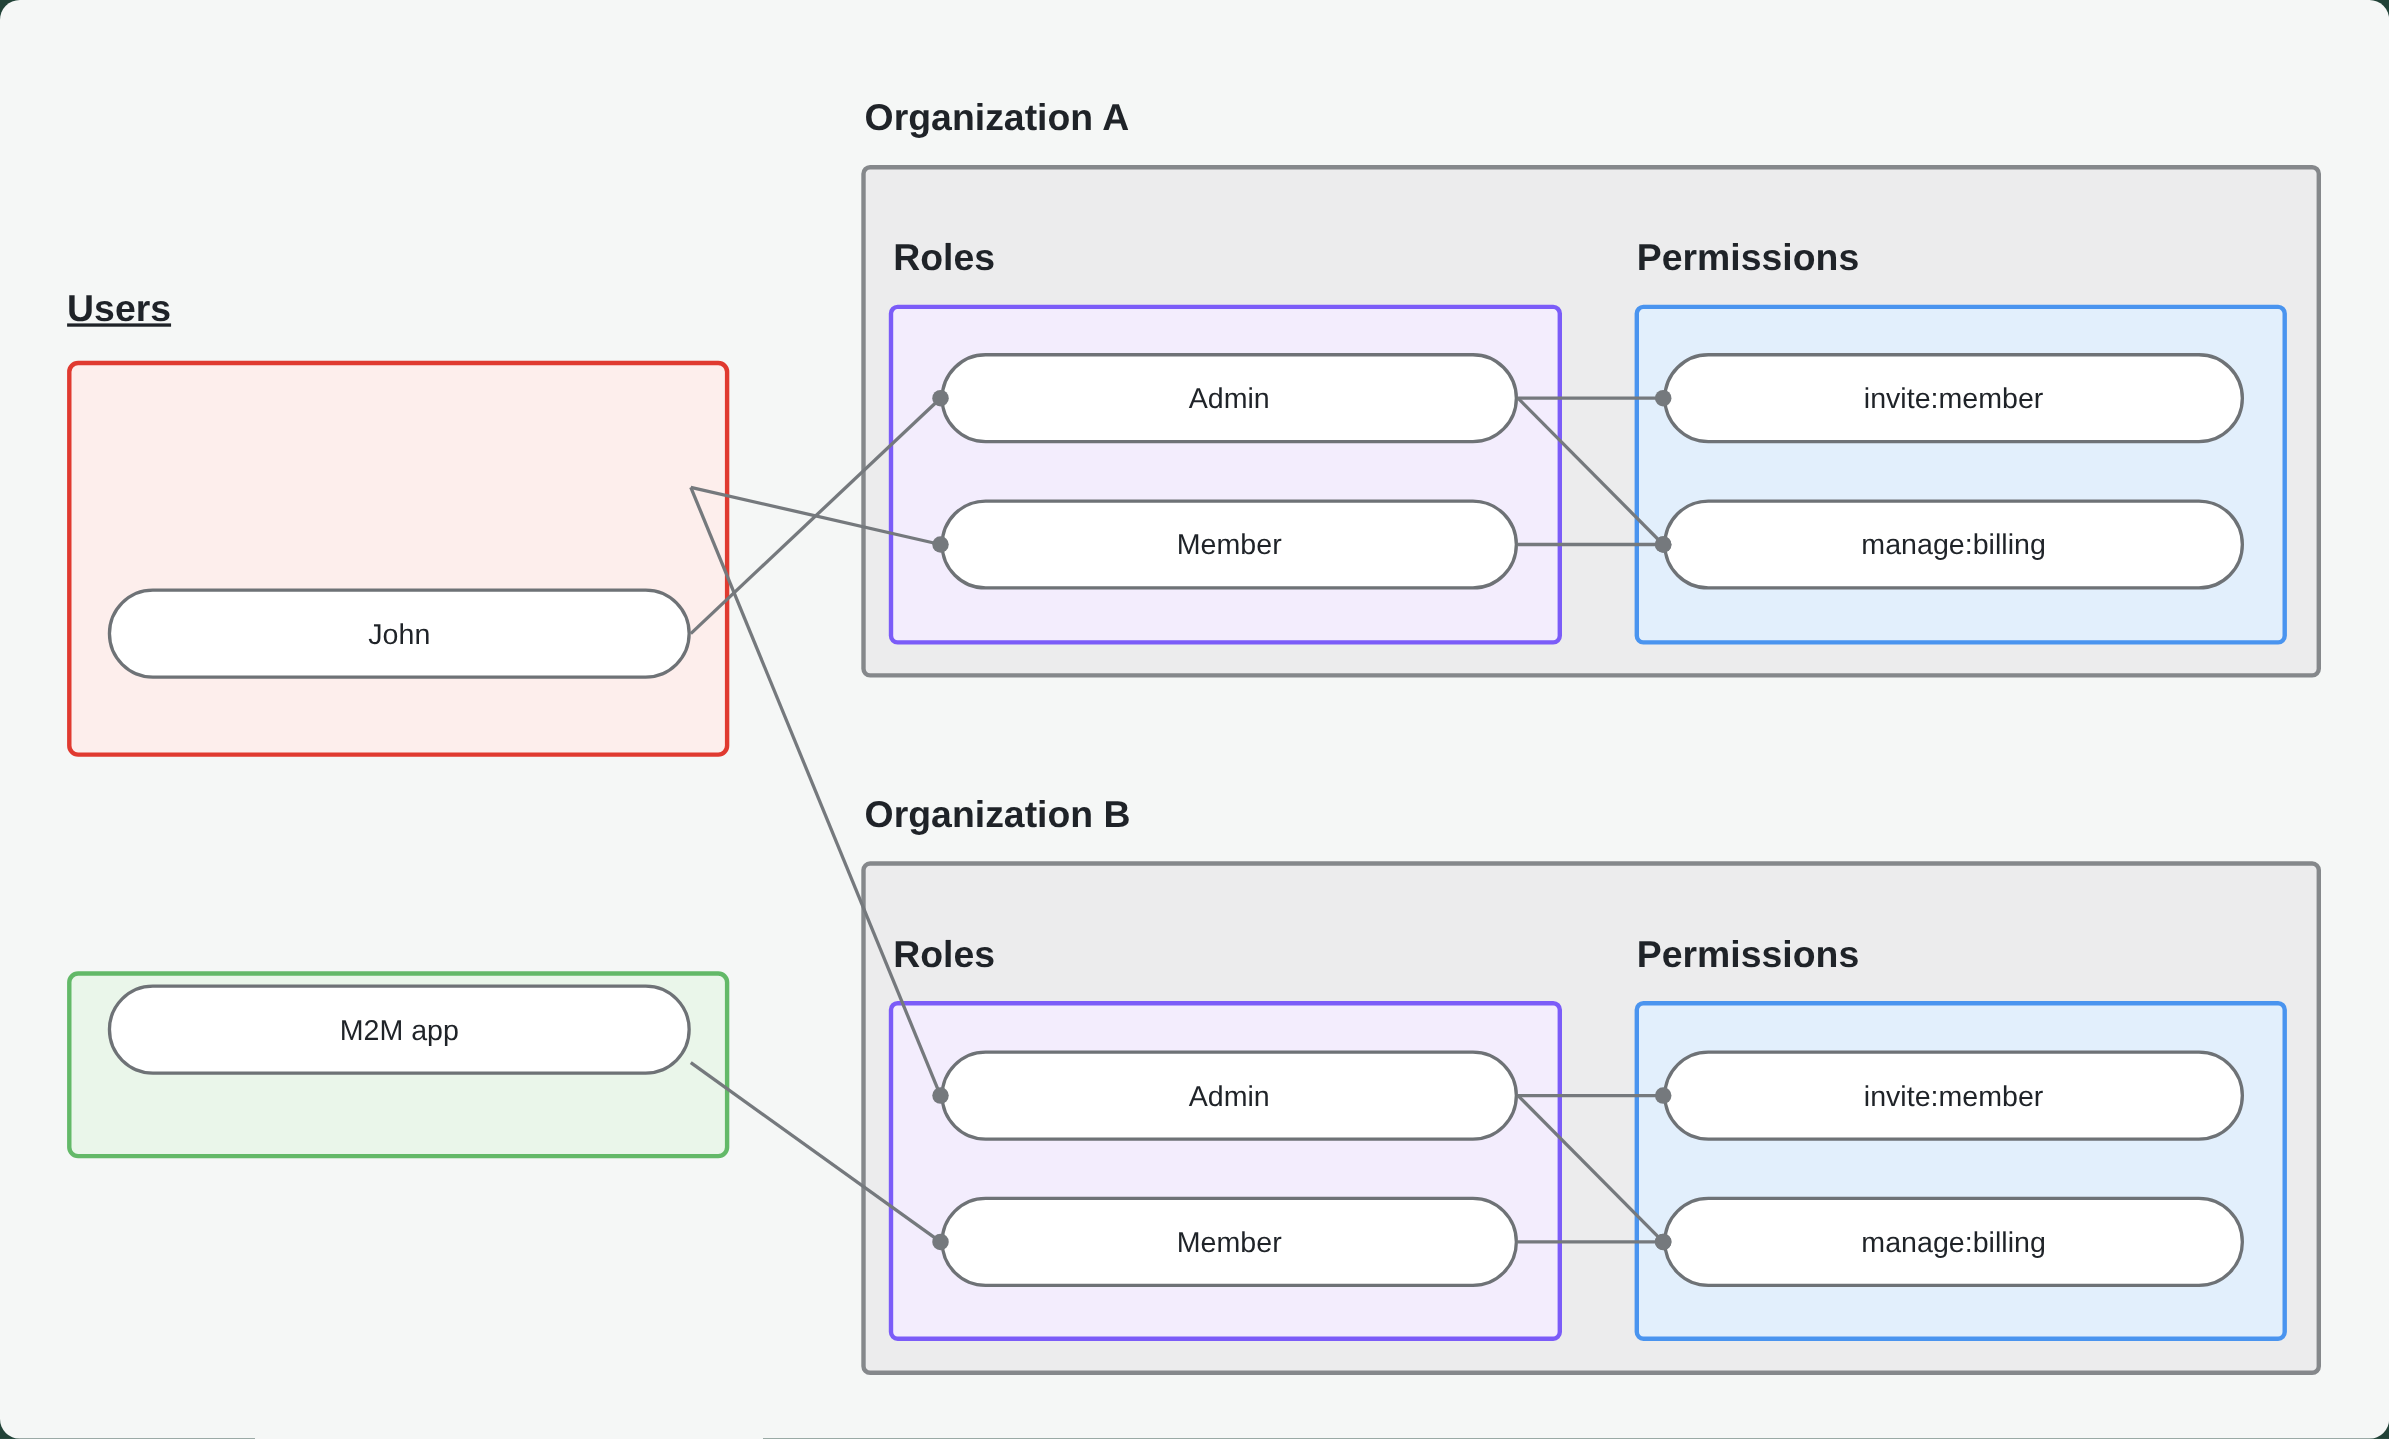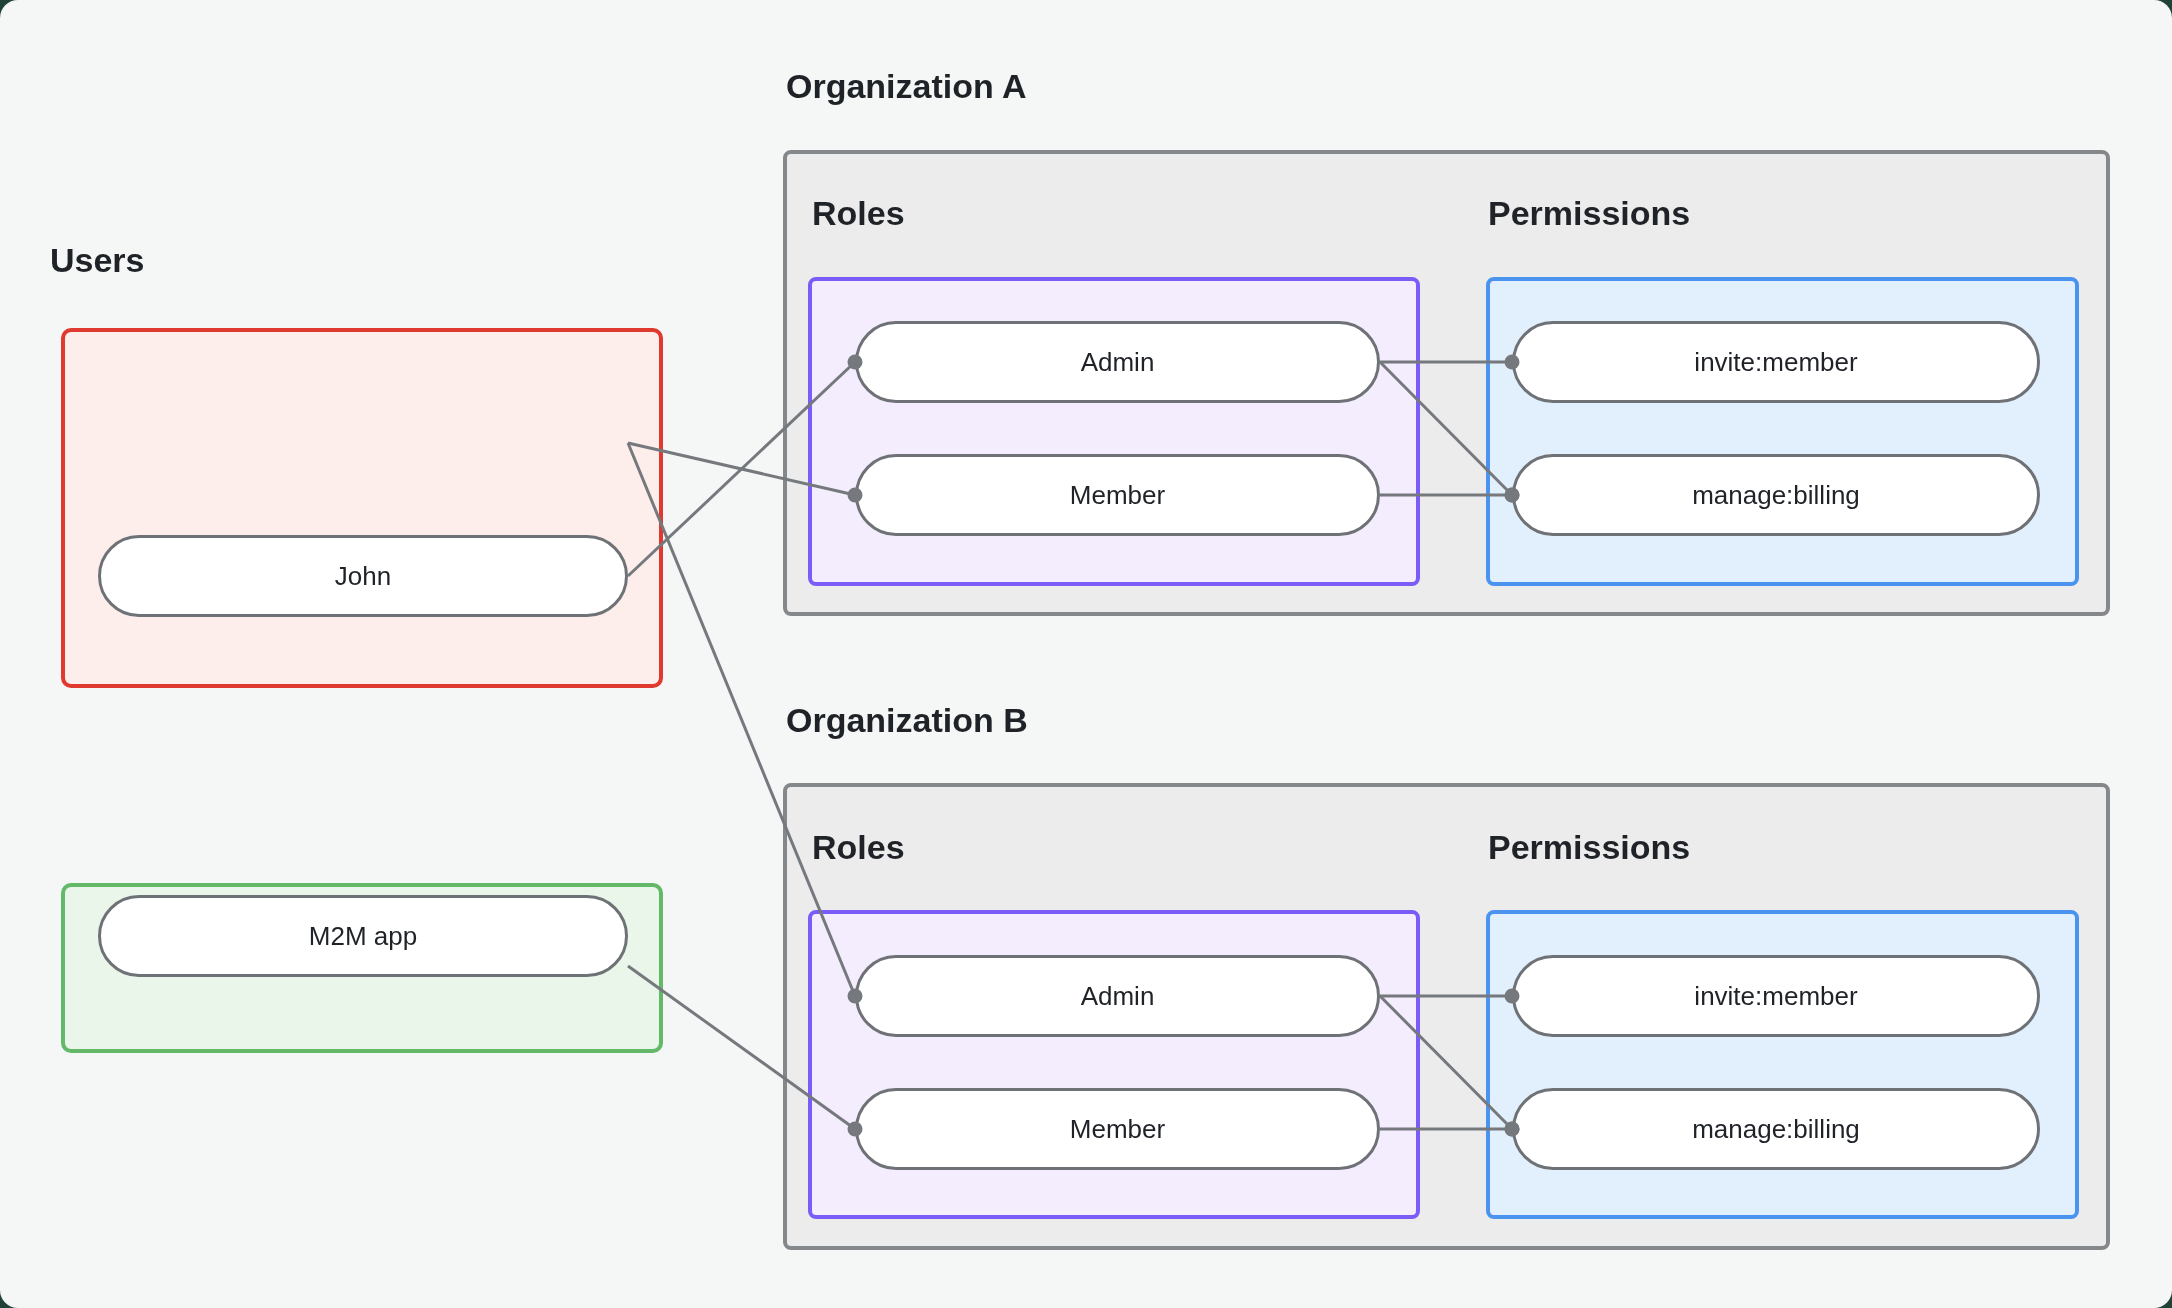--- a/index.html
+++ b/index.html
@@ -16,20 +16,21 @@
     border-radius: 18px;
     overflow: hidden;
   }
   .label {
     position: absolute;
     font-size: 34px;
     line-height: 40px;
     font-weight: 600;
     color: var(--text, #1f2328);
     white-space: nowrap;
+    margin-top: 21px;
   }
   .gbox {
     position: absolute;
     box-sizing: border-box;
     border-radius: 10px;
   }
   .users-box  { border: 4px solid var(--users-border);       background: var(--users-fill); }
   .m2m-box    { border: 4px solid var(--m2m-border);         background: var(--m2m-fill); }
   .org-box    { border: 4px solid var(--org-border);         background: var(--org-fill); border-radius: 8px; }
   .roles-box  { border: 4px solid var(--roles-border);       background: var(--roles-fill); border-radius: 8px; }
@@ -55,21 +56,21 @@
     pointer-events: none;
   }
   .wires line   { stroke: var(--connector, #75797d); stroke-width: 3; }
   .wires circle { fill:   var(--connector, #75797d); }
 </style>
 </head>
 <body>
 
 <div class="canvas" id="canvas">
 
-  <div class="label" style="left:50px; top:240px;">Users</div>
+  <div class="label" style="left:61px; top:240px;text-decoration:underline;">Users</div>
   <div class="gbox users-box" style="left:61px; top:328px; width:602px; height:360px;"></div>
   <div class="pill" style="left:98px; top:535px; width:530px;">John</div>
 
   <div class="gbox m2m-box" style="left:61px; top:883px; width:602px; height:170px;"></div>
   <div class="pill" style="left:98px; top:895px; width:530px;">M2M app</div>
 
   <div class="label" style="left:786px; top:66px;">Organization A</div>
   <div class="gbox org-box" style="left:783px; top:150px; width:1327px; height:466px;"></div>
   <div class="label" style="left:812px; top:193px;">Roles</div>
   <div class="label" style="left:1488px; top:193px;">Permissions</div>

